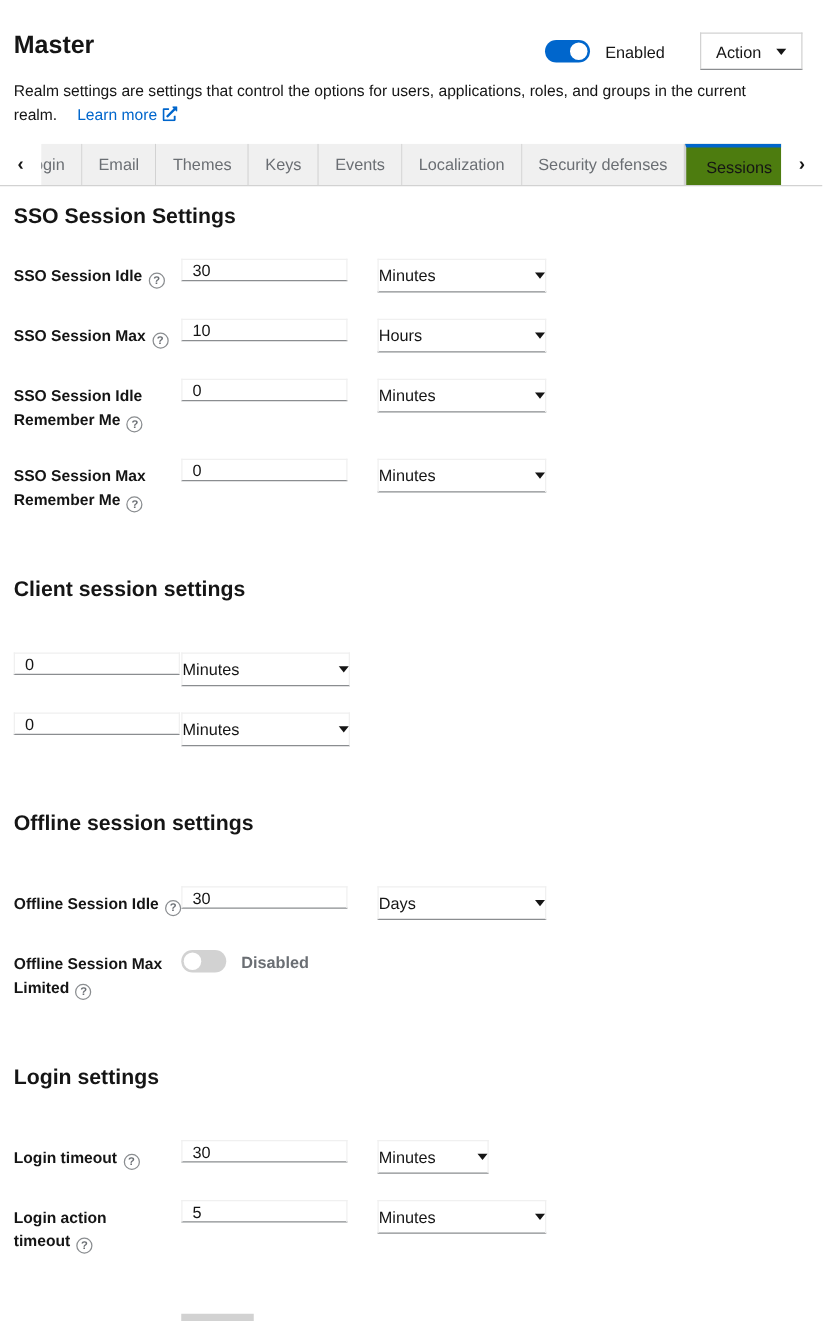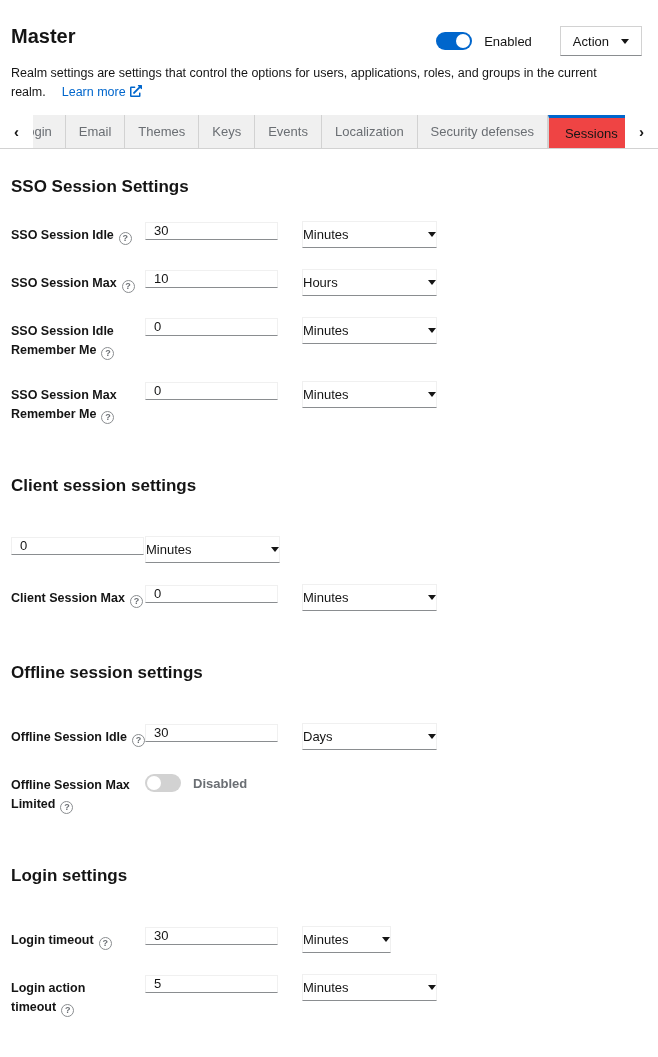--- a/index.html
+++ b/index.html
@@ -50,30 +50,30 @@
   }
   .tabs-viewport { overflow:hidden; display:flex; align-items:flex-end; }
   .tabs-strip { display:flex; align-items:flex-end; margin-left:-26px; }
   .tab {
     height:33px; padding:0 13px; background:#f0f0f0;
     border:none; border-right:1px solid #d2d2d2;
     font-family:inherit; font-size:13px; color:#6a6e73;
     cursor:pointer; white-space:nowrap;
   }
   .tab.active {
-    background:#ef4444; color:#151515; height:34px; margin-bottom:-1px;
+    background:#4d7c0f; color:#151515; height:34px; margin-bottom:-1px;
     border-top:3px solid #0066cc;
     border-left:1px solid #d2d2d2; border-right:1px solid #d2d2d2;
     padding:0 16px;
   }
 
   
   .main { padding:0 16px 0 11px; }
   .section-heading { font-size:17px; font-weight:600; color:#151515; }
-  .section:first-child .section-heading { margin-top:28px; margin-bottom:24px; }
+  .section:first-child .section-heading { margin-top:14px; margin-bottom:24px; }
   .section + .section .section-heading { margin-top:52px; margin-bottom:40px; }
 
   .row { display:grid; grid-template-columns:134px 157px 135px; align-items:start; margin-bottom:21px; }
   .row-label { font-size:12.5px; font-weight:700; line-height:19px; padding-top:5px; white-space:nowrap; }
   .row-label.wrap { white-space:normal; width:128px; }
   .row-label.wrap-sm { white-space:normal; width:84px; }
   .help {
     display:inline-flex; align-items:center; justify-content:center;
     width:13px; height:13px; border-radius:50%;
     border:1px solid #8a8d90; color:#6a6e73;
@@ -192,21 +192,20 @@
 
       <div class="row">
         <div><input class="text-input" value="0" style=""></div>
         <div class="select">
             <span>Minutes</span>
             <span class="caret"></span>
           </div>
       </div>
 
       <div class="row">
-        <div class="row-label"><span>Client Session Max</span><span class="help">?</span></div>
         <div><input class="text-input" value="0" style=""></div>
         <div class="select">
             <span>Minutes</span>
             <span class="caret"></span>
           </div>
       </div>
     </section>
 
     <section class="section">
       <h2 class="section-heading">Offline session settings</h2>

